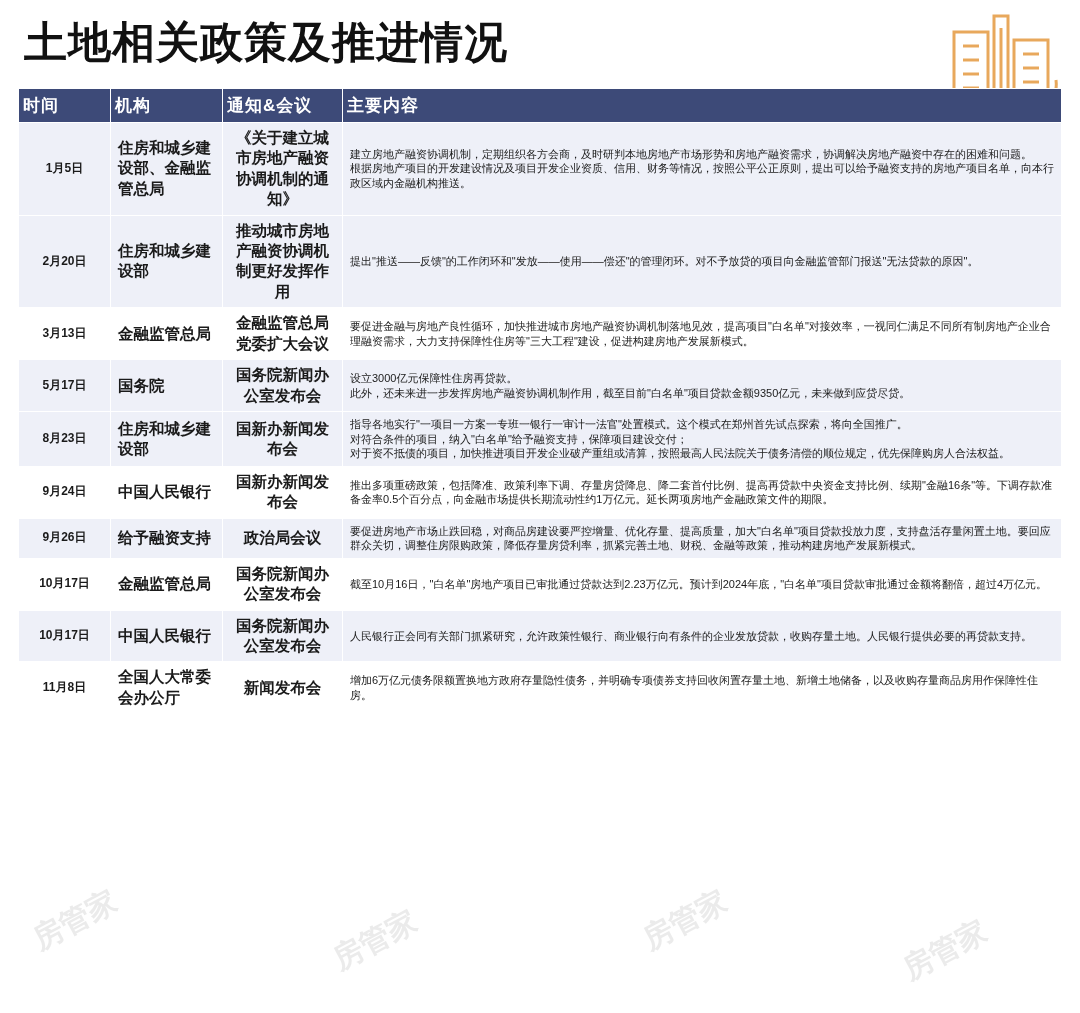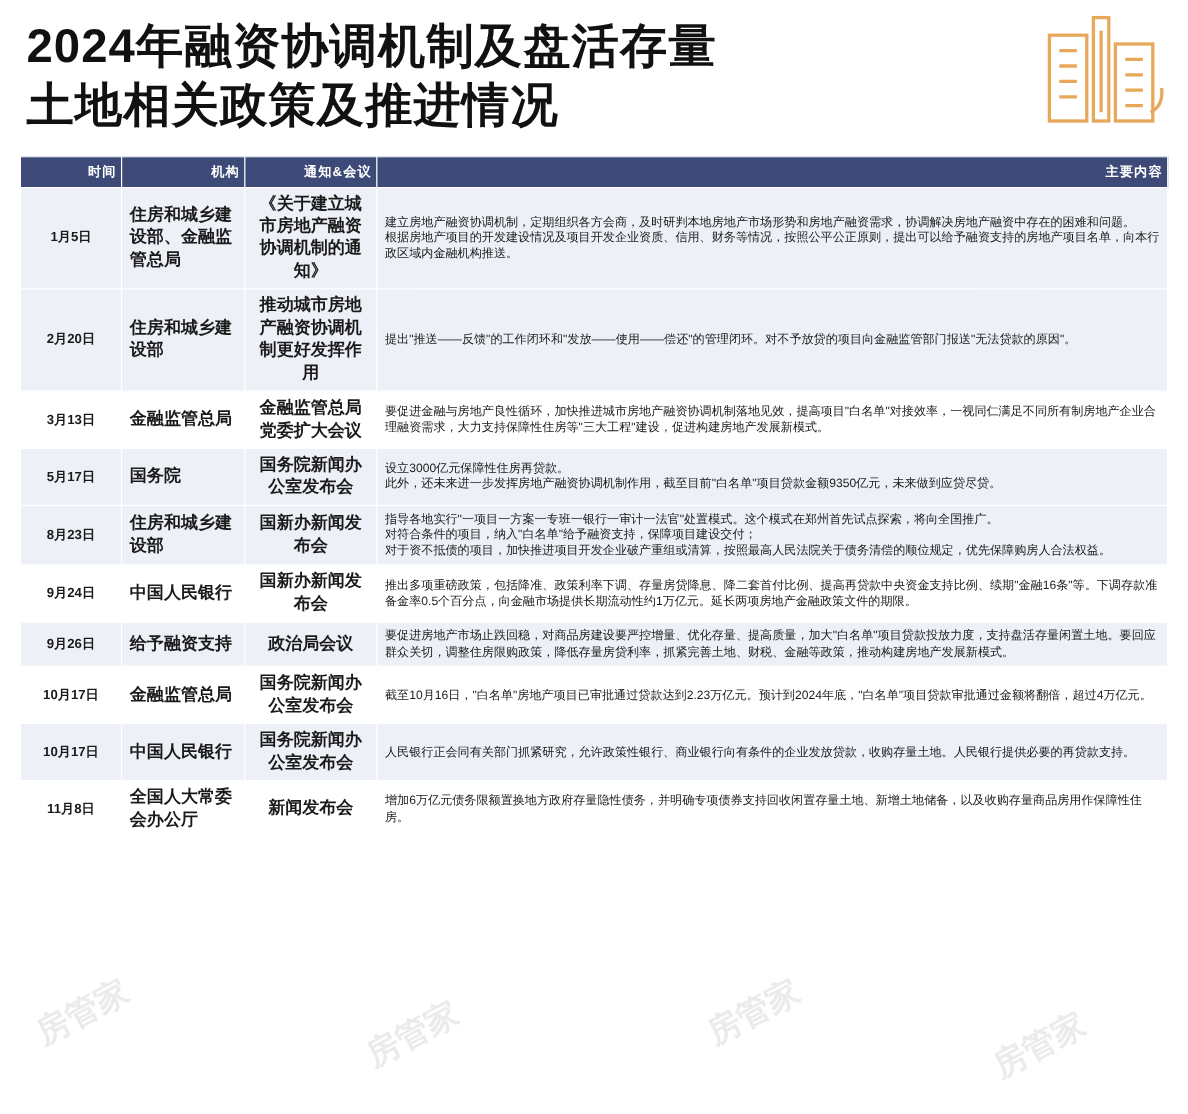--- a/index.html
+++ b/index.html
@@ -53,24 +53,24 @@
   table.main-table {
     border-collapse: collapse;
     width: 1044px;
     table-layout: fixed;
     font-size: 15.5px;
   }
   table.main-table th {
     background: #3d4a78;
     color: #ffffff;
     font-weight: bold;
-    font-size: 12px;
+    font-size: 17px;
     padding: 5px 4px;
     border: 1px solid #ffffff;
-    text-align: right;
+    text-align: left;
     letter-spacing: 1px;
   }
   table.main-table td {
     border: 1px solid #ffffff;
     padding: 5px 7px;
     vertical-align: middle;
     line-height: 1.32;
   }
   tr.row-even td { background: #eef0f8; }
   tr.row-odd  td { background: #ffffff; }
@@ -134,21 +134,20 @@
     <div class="wm" style="left:60px; top:600px;">房管家</div>
     <div class="wm" style="left:380px; top:620px;">房管家</div>
     <div class="wm" style="left:700px; top:600px;">房管家</div>
     <div class="wm" style="left:30px; top:900px;">房管家</div>
     <div class="wm" style="left:330px; top:920px;">房管家</div>
     <div class="wm" style="left:640px; top:900px;">房管家</div>
     <div class="wm" style="left:900px; top:930px;">房管家</div>
   </div>
 
   <div class="title-block">
-    <div class="title-line">2024年融资协调机制及盘活存量</div>
     <div class="title-line">土地相关政策及推进情况</div>
   </div>
 
   <svg class="building-icon" viewBox="0 0 120 120" aria-hidden="true">
     <g fill="none" stroke="#e8a85c" stroke-width="3">
       <rect x="12" y="26" width="34" height="78"></rect>
       <rect x="52" y="10" width="14" height="94"></rect>
       <rect x="72" y="34" width="34" height="70"></rect>
       <line x1="21" y1="40" x2="37" y2="40"></line>
       <line x1="21" y1="54" x2="37" y2="54"></line>

